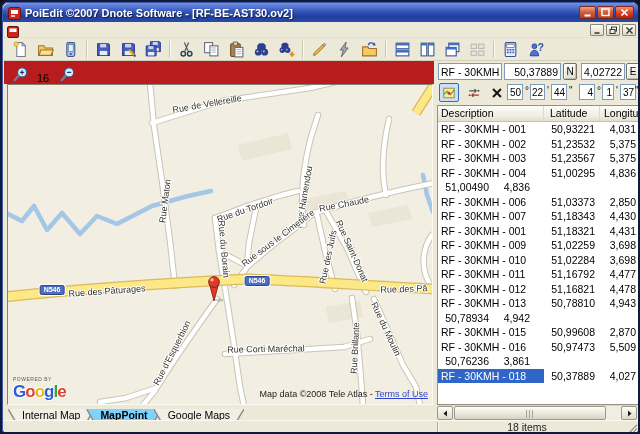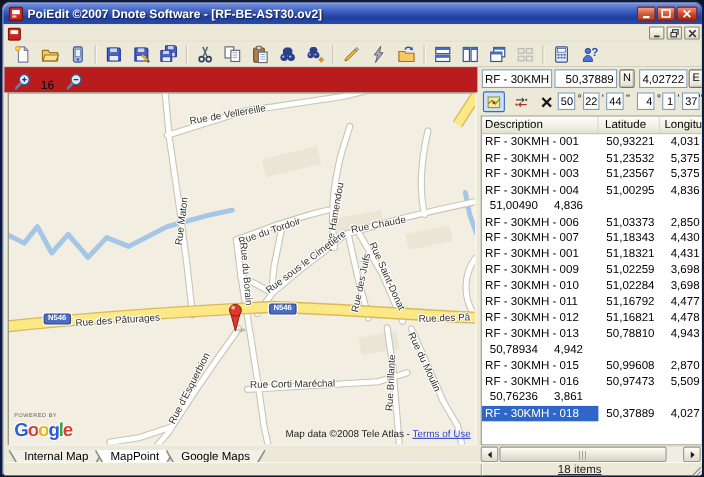--- a/index.html
+++ b/index.html
@@ -61,21 +61,21 @@
   .gattrib a { color:#3344cc; }
   .glogo { position:absolute; left:5px; bottom:4px; line-height:1; }
   .poweredby { display:block; font-size:5px; letter-spacing:.5px; color:#5a5a5a; margin-bottom:1px; }
   .glogo .l { font-size:17px; font-weight:bold; letter-spacing:-1px; text-shadow:1px 1px 0 #fff,-1px -1px 0 #fff; }
 
   
   .tabsrow { position:absolute; left:2px; top:403px; width:432px; height:15px; background:#ece9d8; display:flex; padding-left:5px; }
   .tabwrap { filter:drop-shadow(1px 0 0 #8a887c) drop-shadow(-1px 0 0 #8a887c) drop-shadow(0 1px 0 #8a887c); margin-right:-6px; }
   .tab { clip-path:polygon(0 0,100% 0,calc(100% - 7px) 100%,7px 100%); background:#f2f0e6; font-size:10.5px;
          color:#000; padding:0 13px; line-height:14px; height:14px; }
-  .tab.selected { font-weight:normal; background:#ffffff;text-align:center; }
+  .tab.selected { font-weight:bold; background:#7dd3fc;text-align:center; }
 
   
   .rightpanel { position:absolute; left:435px; top:59px; width:203px; height:359px; background:#ece9d8; }
   .field { position:absolute; height:17px; background:#fff; border:1px solid #7f9db9; font-size:10.5px;
            font-family:"Liberation Sans","DejaVu Sans",sans-serif; padding:0 2px; }
   .num { text-align:right; }
   .hemibtn { position:absolute; height:17px; width:14px; font-size:10px; text-align:center; line-height:15px;
              background:linear-gradient(#fefef9,#e2dfd0); border:1px solid #74726a;
              box-shadow:inset 1px 1px 0 #fff, inset -1px -1px 0 #c2bfae; border-radius:2px; }
   .togglebtn { position:absolute; left:2px; top:22px; width:20px; height:19px; background:#cfdff7;

